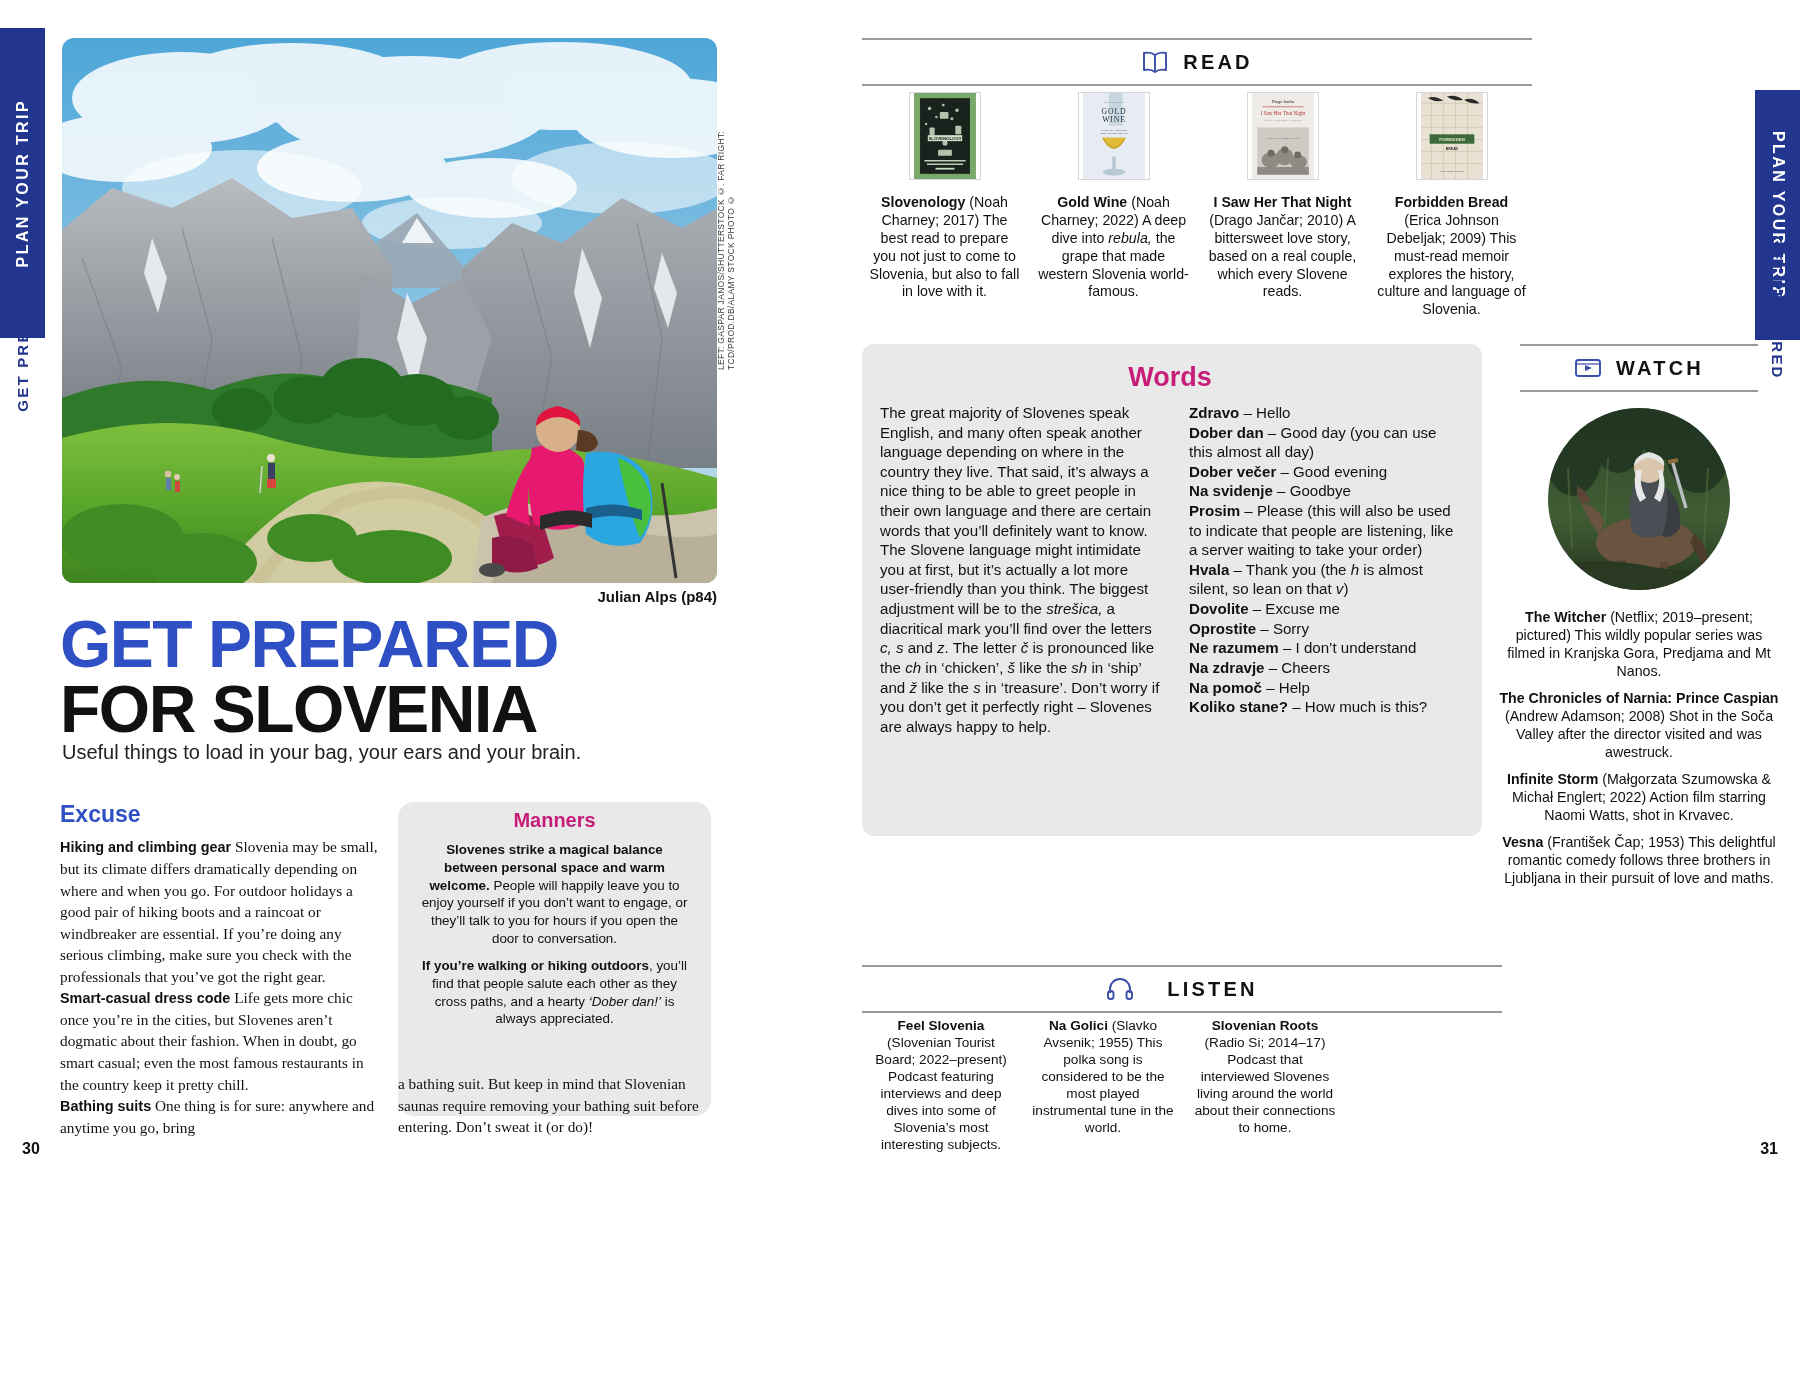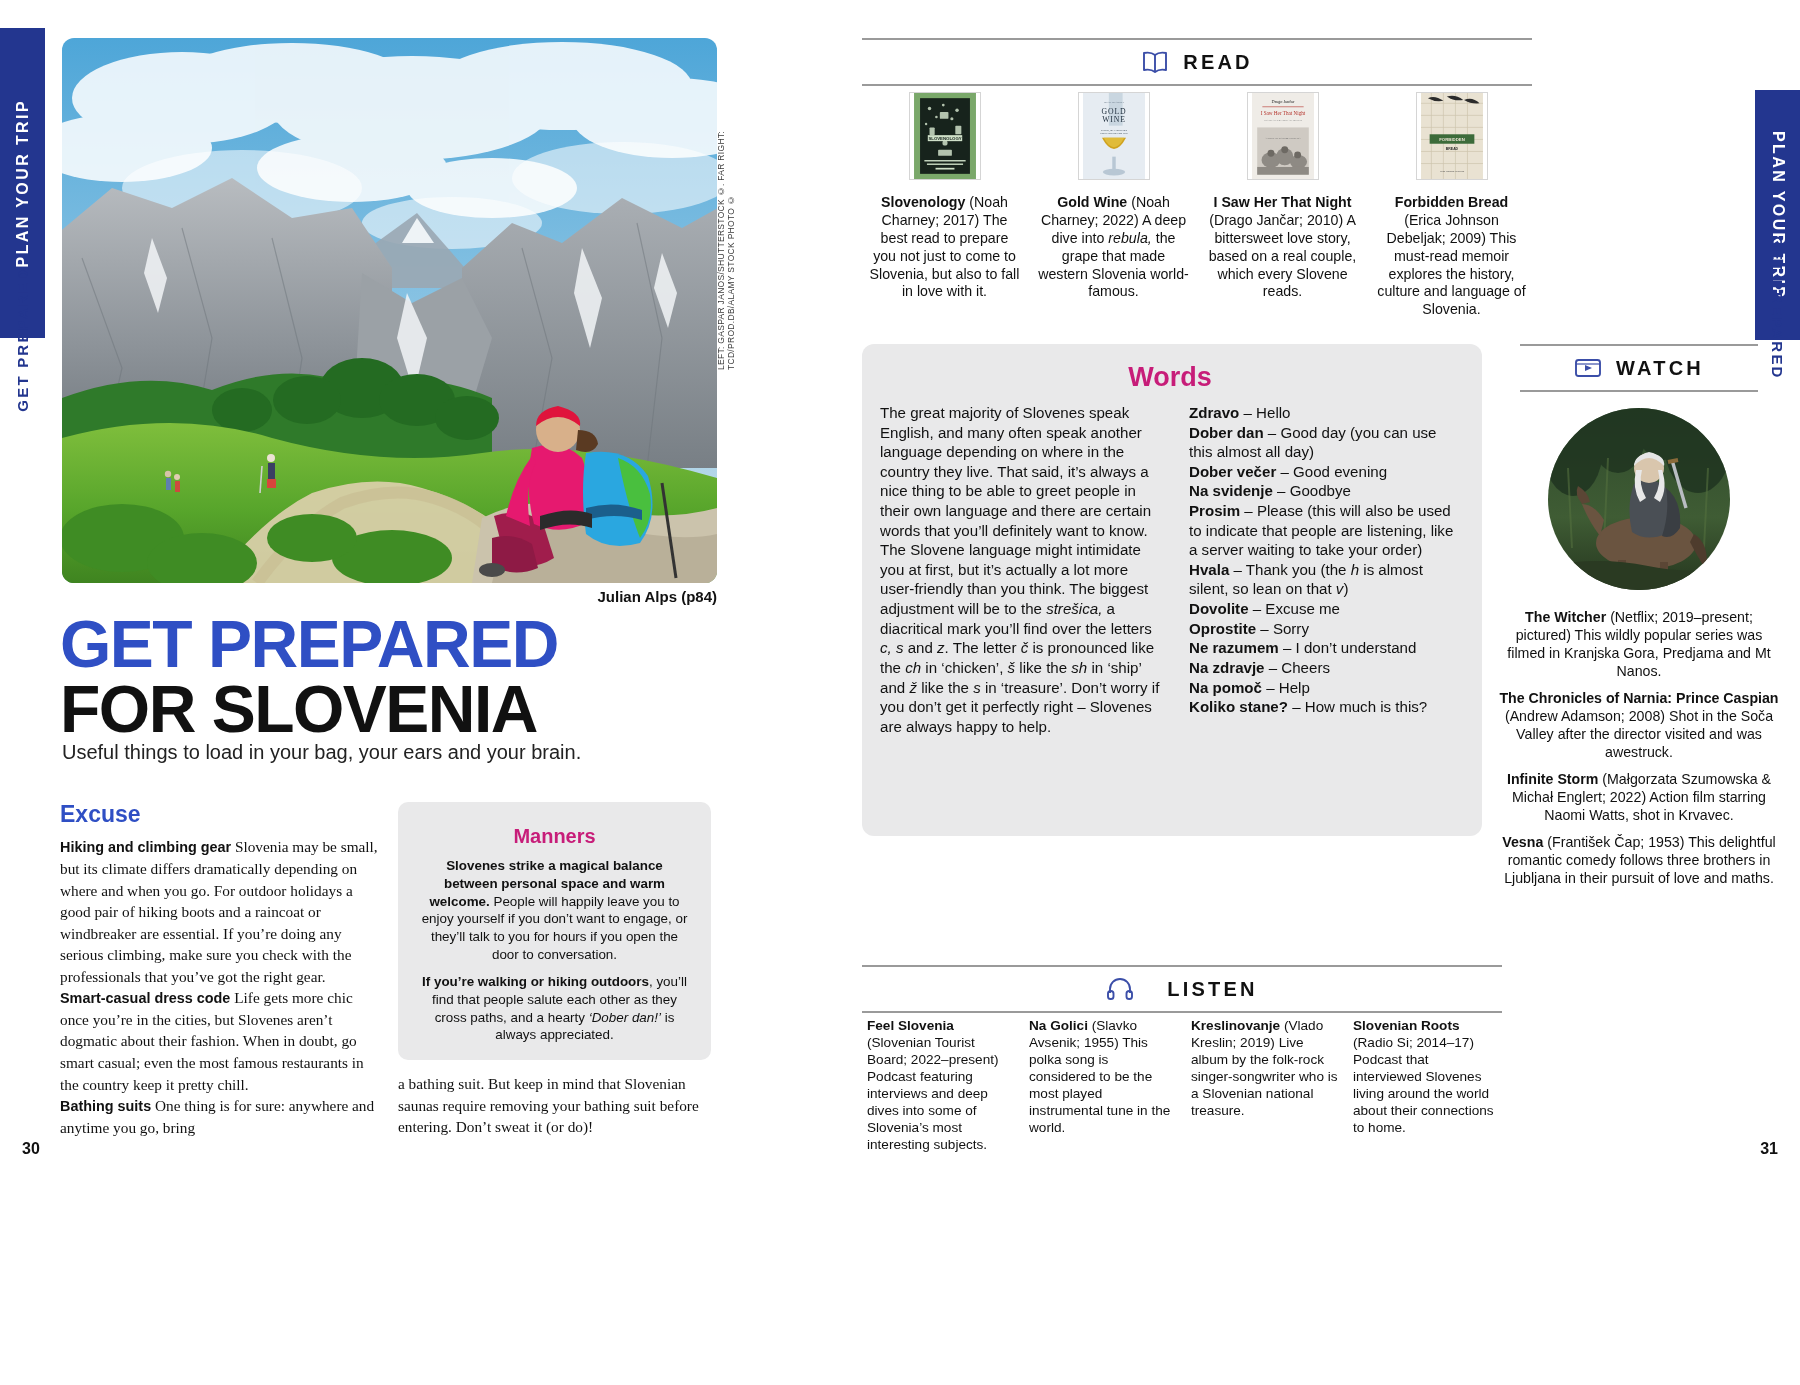--- a/index.html
+++ b/index.html
@@ -78,22 +78,22 @@
   .col-left-text .sec-head { font-family:"Liberation Sans", sans-serif; }
   .col-left-text b { font-family:"Liberation Sans", sans-serif; font-size:14.4px; }
 
   .col-right-text {
     position:absolute; left:398px; top:1073px; width:313px;
     font-family:"Liberation Serif", serif;
     font-size:15.3px; line-height:1.41; color:#111;
   }
 
   .manners-box {
-    position:absolute; left:398px; top:802px; width:313px; height:258px;
-    background:#e9e9ea; border-radius:10px; padding:23px 20px 14px;
+    position:absolute; left:398px; top:802px; width:313px; height:314px;
+    background:#e9e9ea; border-radius:16px; padding:7px 20px 14px;
     text-align:center;
   }
   .manners-title {
     font-size:20px; font-weight:700; color:#c71d79; margin-bottom:9px;
   }
   .manners-p {
     font-size:13.4px; line-height:1.33; color:#111; margin-bottom:9px;
   }
   .manners-p b { font-weight:700; }
   .manners-p i { font-style:italic; }
@@ -184,21 +184,21 @@
     font-size:14.2px; line-height:1.27; color:#111; text-align:center;
   }
   .watch-item { margin-bottom:9px; }
   .watch-item b { font-weight:700; }
 
   .listen-items {
     position:absolute; left:30px; top:1018px; width:648px;
     display:flex;
   }
   .listen-item {
-    width:162px; font-size:13.6px; line-height:1.25; 
+    width:162px; font-size:13.6px; line-height:1.25; text-align:center;
     color:#111; padding:0 7px;
   }
   .listen-item b { font-weight:700; }
 
   .pageno-right {
     position:absolute; right:22px; top:1140px;
     font-size:16px; font-weight:700; color:#111;
   }
 </style>
 </head>
@@ -598,20 +598,19 @@
           <rect x="2" y="13" width="5.5" height="8" rx="2.6" fill="none" stroke="#3b4ea8" stroke-width="1.9"></rect>
           <rect x="20.5" y="13" width="5.5" height="8" rx="2.6" fill="none" stroke="#3b4ea8" stroke-width="1.9"></rect>
         </svg>
       </span>
       <span class="band-label">LISTEN</span>
     </div>
 
     <div class="listen-items">
       <div class="listen-item"><b>Feel Slovenia</b><span> (Slovenian Tourist Board; 2022–present) Podcast featuring interviews and deep dives into some of Slovenia’s most interesting subjects.</span></div>
       <div class="listen-item"><b>Na Golici</b><span> (Slavko Avsenik; 1955) This polka song is considered to be the most played instrumental tune in the world.</span></div>
-      <div class="listen-item"><b>Kreslinovanje</b><span> (Vlado Kreslin; 2019) Live album by the folk-rock singer-songwriter who is a Slovenian national treasure.</span></div>
       <div class="listen-item"><b>Slovenian Roots</b><span> (Radio Si; 2014–17) Podcast that interviewed Slovenes living around the world about their connections to home.</span></div>
     </div>
 
     <div class="pageno-right">31</div>
   </div>
 
 </div>
 
 </body></html>

